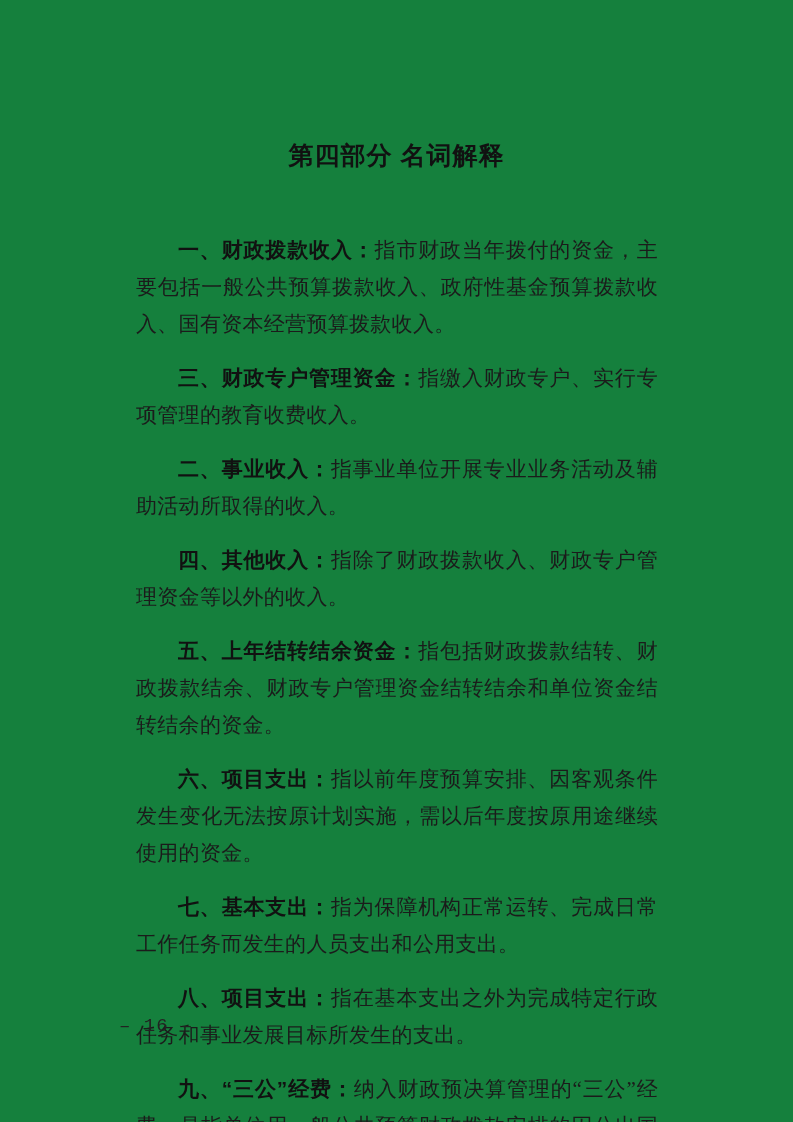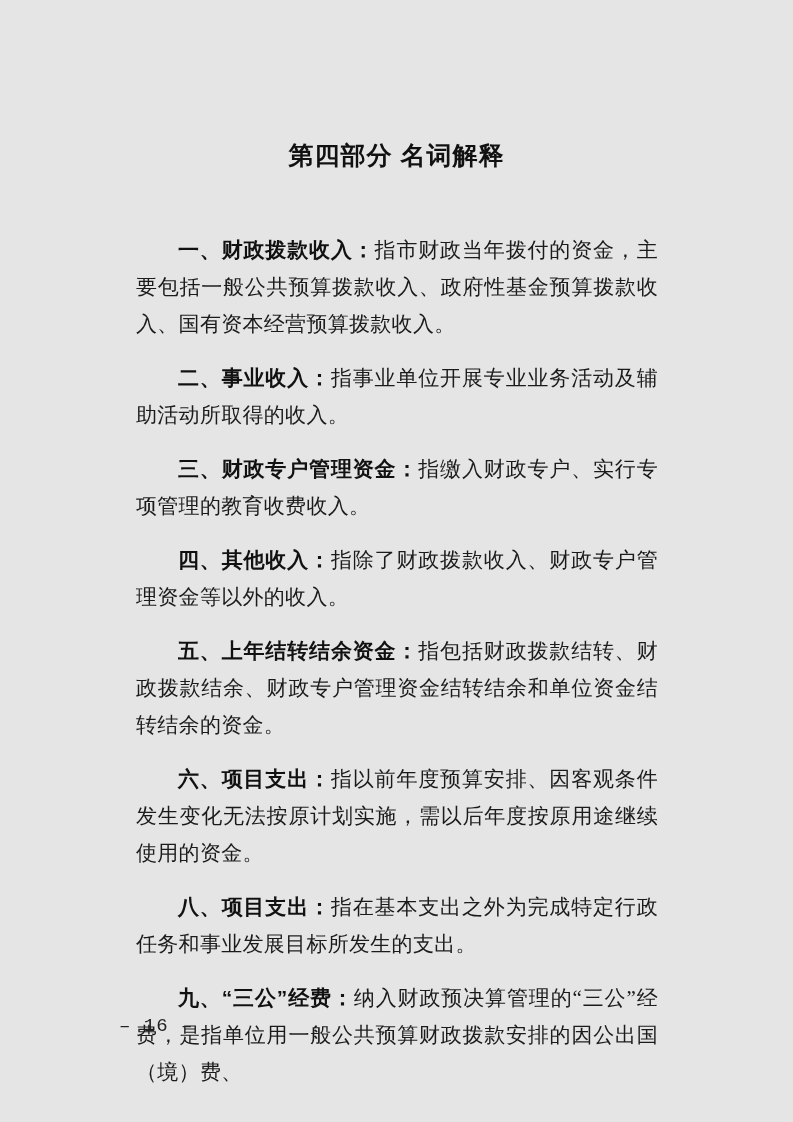--- a/index.html
+++ b/index.html
@@ -9,21 +9,21 @@
     background: #ffffff;
     position: relative;
     font-family: "Liberation Serif", serif;
     color: #1b1b1b;
   }
   .page {
     position: absolute;
     left: 0; top: 0;
     width: 793px;
     height: 1122px;
-    background: #e5e5e5;
+    background: #15803d;
     overflow: hidden;
   }
   .title {
     position: absolute;
     top: 139px;
     left: 0;
     width: 100%;
     margin: 0;
     text-align: center;
     font-family: "Liberation Sans", sans-serif;
@@ -68,24 +68,25 @@
 </style>
 </head>
 <body>
 
 <div class="page">
 
   <h1 class="title">第四部分 名词解释</h1>
 
   <div class="content">
     <p><span class="term">一、财政拨款收入：</span><span class="def">指市财政当年拨付的资金，主要包括一般公共预算拨款收入、政府性基金预算拨款收入、国有资本经营预算拨款收入。</span></p>
+    <p><span class="term">三、财政专户管理资金：</span><span class="def">指缴入财政专户、实行专项管理的教育收费收入。</span></p>
     <p><span class="term">二、事业收入：</span><span class="def">指事业单位开展专业业务活动及辅助活动所取得的收入。</span></p>
-    <p><span class="term">三、财政专户管理资金：</span><span class="def">指缴入财政专户、实行专项管理的教育收费收入。</span></p>
     <p><span class="term">四、其他收入：</span><span class="def">指除了财政拨款收入、财政专户管理资金等以外的收入。</span></p>
     <p><span class="term">五、上年结转结余资金：</span><span class="def">指包括财政拨款结转、财政拨款结余、财政专户管理资金结转结余和单位资金结转结余的资金。</span></p>
     <p><span class="term">六、项目支出：</span><span class="def">指以前年度预算安排、因客观条件发生变化无法按原计划实施，需以后年度按原用途继续使用的资金。</span></p>
+    <p><span class="term">七、基本支出：</span><span class="def">指为保障机构正常运转、完成日常工作任务而发生的人员支出和公用支出。</span></p>
     <p><span class="term">八、项目支出：</span><span class="def">指在基本支出之外为完成特定行政任务和事业发展目标所发生的支出。</span></p>
     <p><span class="term">九、“三公”经费：</span><span class="def">纳入财政预决算管理的“三公”经费，是指单位用一般公共预算财政拨款安排的因公出国（境）费、</span></p>
   </div>
 
   <div class="pageno">– 16 –</div>
 
 </div>
 
 </body></html>

